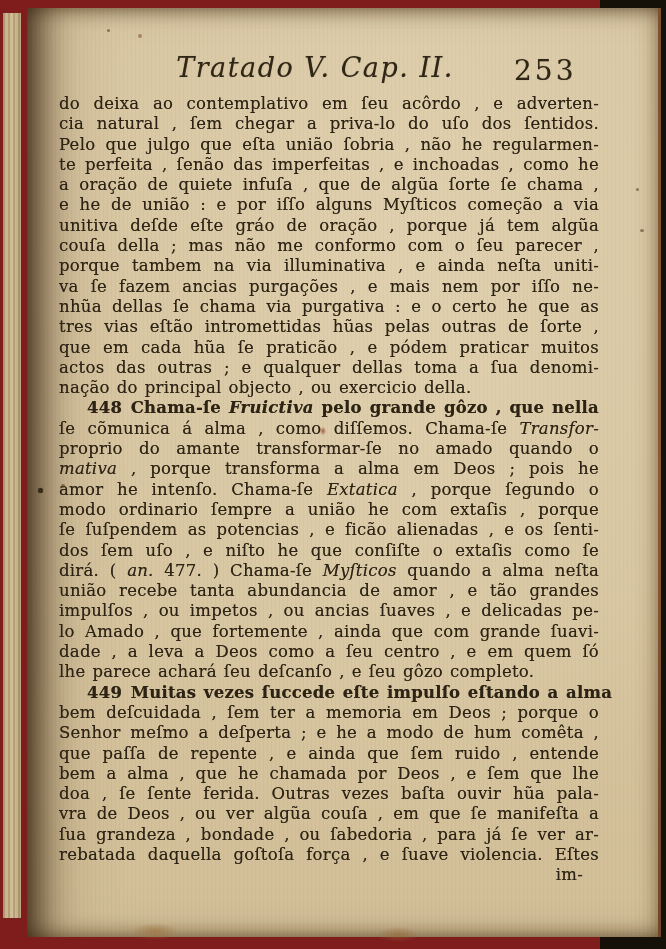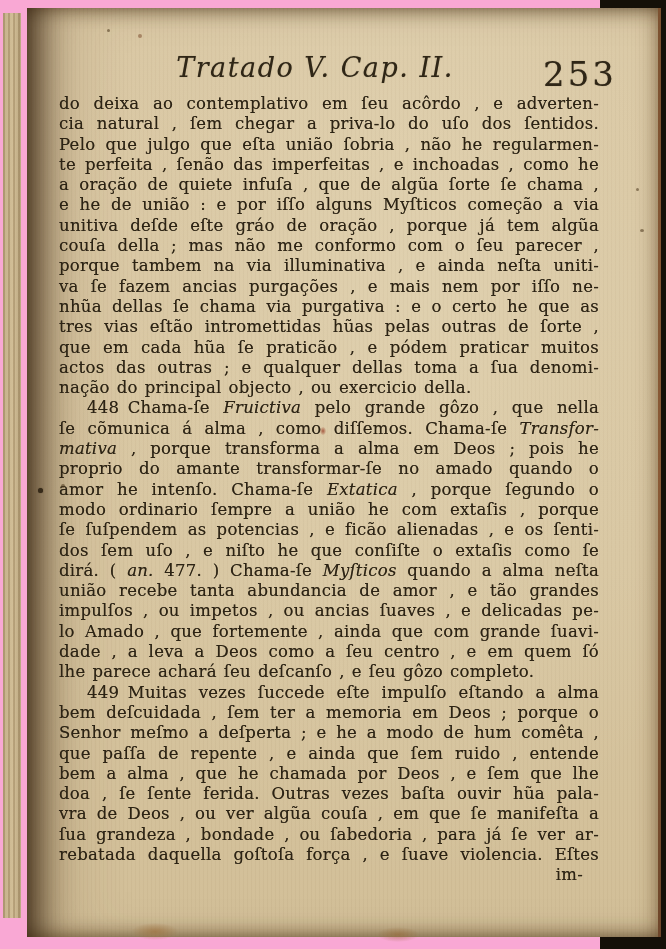--- a/index.html
+++ b/index.html
@@ -1,21 +1,21 @@
 <!DOCTYPE html>
 <html><head>
 <meta charset="utf-8">
 <style>
   html,body{margin:0;padding:0;}
   body{
     width:666px;height:949px;overflow:hidden;
     background:#151008;
     font-family:"DejaVu Serif","Liberation Serif",serif;
   }
-  .scan{position:relative;width:600px;height:949px;background:#f9a8d4;}
+  .scan{position:relative;width:600px;height:949px;background:#7f1d1d;}
 
   
   .prev-edge{
     position:absolute;left:3px;top:13px;width:18px;height:905px;
     background:
       repeating-linear-gradient(90deg, rgba(90,65,35,.18) 0 2px, rgba(255,245,220,.10) 2px 5px),
       linear-gradient(90deg,#bfa981,#cdb88f 55%,#b49f77);
   }
   
   .page{
@@ -38,40 +38,39 @@
   }
 
   .running-header{position:absolute;left:0;top:44px;width:100%;height:36px;}
   .title-wrap{position:absolute;left:32px;width:512px;text-align:center;}
   .header-title{
     font-style:italic;font-size:27px;letter-spacing:1.5px;color:#2f2616;
     text-shadow:0 0 1px rgba(47,38,22,.35);
   }
   .page-number{
     position:absolute;left:487px;top:2px;width:80px;
-    font-size:34px;letter-spacing:3px;color:#2f2616;
+    font-size:28px;letter-spacing:3px;color:#2f2616;
     text-shadow:0 0 1px rgba(47,38,22,.35);
-    margin-left:29px;
   }
 
   .text-block{
     position:absolute;left:32px;top:78px;width:540px;
     font-size:16.5px;color:#2c2314;
     letter-spacing:.25px;word-spacing:1.5px;
     text-shadow:0 0 .5px rgba(44,35,20,.55);
     margin-top:8px;
   }
   .line{
     position:relative;
     height:20.3px;line-height:20.3px;
     text-align:justify;text-align-last:justify;
     white-space:nowrap;
   }
   .line .it{font-style:italic;}
-  .line.indent{padding-left:28px;}
+  .line.indent{padding-left:28px;font-weight:bold;}
   .line.para-end{text-align-last:left;}
   .line.catch{text-align:left;text-align-last:right;padding-right:16px;}
   .mbullet{
     position:absolute;left:-21px;top:8px;width:5px;height:5px;border-radius:50%;
     background:#362a19;box-shadow:0 0 1px rgba(54,42,25,.8);
   }
 
   
   .stain{position:absolute;border-radius:50%;pointer-events:none;}
   .stain-bl{left:105px;top:915px;width:46px;height:17px;
@@ -113,22 +112,22 @@
         <div class="line"><span>couſa della ; mas não me conformo com o ſeu parecer ,</span></div>
         <div class="line"><span>porque tambem na via illuminativa , e ainda neſta uniti-</span></div>
         <div class="line"><span>va ſe fazem ancias purgações , e mais nem por iſſo ne-</span></div>
         <div class="line"><span>nhũa dellas ſe chama via purgativa : e o certo he que as</span></div>
         <div class="line"><span>tres vias eſtão intromettidas hũas pelas outras de ſorte ,</span></div>
         <div class="line"><span>que em cada hũa ſe praticão , e pódem praticar muitos</span></div>
         <div class="line"><span>actos das outras ; e qualquer dellas toma a ſua denomi-</span></div>
         <div class="line para-end"><span>nação do principal objecto , ou exercicio della.</span></div>
         <div class="line indent"><span>448 Chama-ſe </span><span class="it">Fruictiva</span><span> pelo grande gôzo , que nella</span></div>
         <div class="line"><span>ſe cõmunica á alma , como diſſemos. Chama-ſe </span><span class="it">Transfor-</span></div>
+        <div class="line"><span>proprio do amante transformar-ſe no amado quando o</span></div>
         <div class="line"><span class="it">mativa</span><span> , porque transforma a alma em Deos ; pois he</span></div>
-        <div class="line"><span>proprio do amante transformar-ſe no amado quando o</span></div>
         <div class="line"><span>amor he intenſo. Chama-ſe </span><span class="it">Extatica</span><span> , porque ſegundo o</span><span class="mbullet"></span></div>
         <div class="line"><span>modo ordinario ſempre a união he com extaſis , porque</span></div>
         <div class="line"><span>ſe ſuſpendem as potencias , e ficão alienadas , e os ſenti-</span></div>
         <div class="line"><span>dos ſem uſo , e niſto he que conſiſte o extaſis como ſe</span></div>
         <div class="line"><span>dirá. ( </span><span class="it">an.</span><span> 477. ) Chama-ſe </span><span class="it">Myſticos</span><span> quando a alma neſta</span></div>
         <div class="line"><span>união recebe tanta abundancia de amor , e tão grandes</span></div>
         <div class="line"><span>impulſos , ou impetos , ou ancias ſuaves , e delicadas pe-</span></div>
         <div class="line"><span>lo Amado , que fortemente , ainda que com grande ſuavi-</span></div>
         <div class="line"><span>dade , a leva a Deos como a ſeu centro , e em quem ſó</span></div>
         <div class="line para-end"><span>lhe parece achará ſeu deſcanſo , e ſeu gôzo completo.</span></div>

